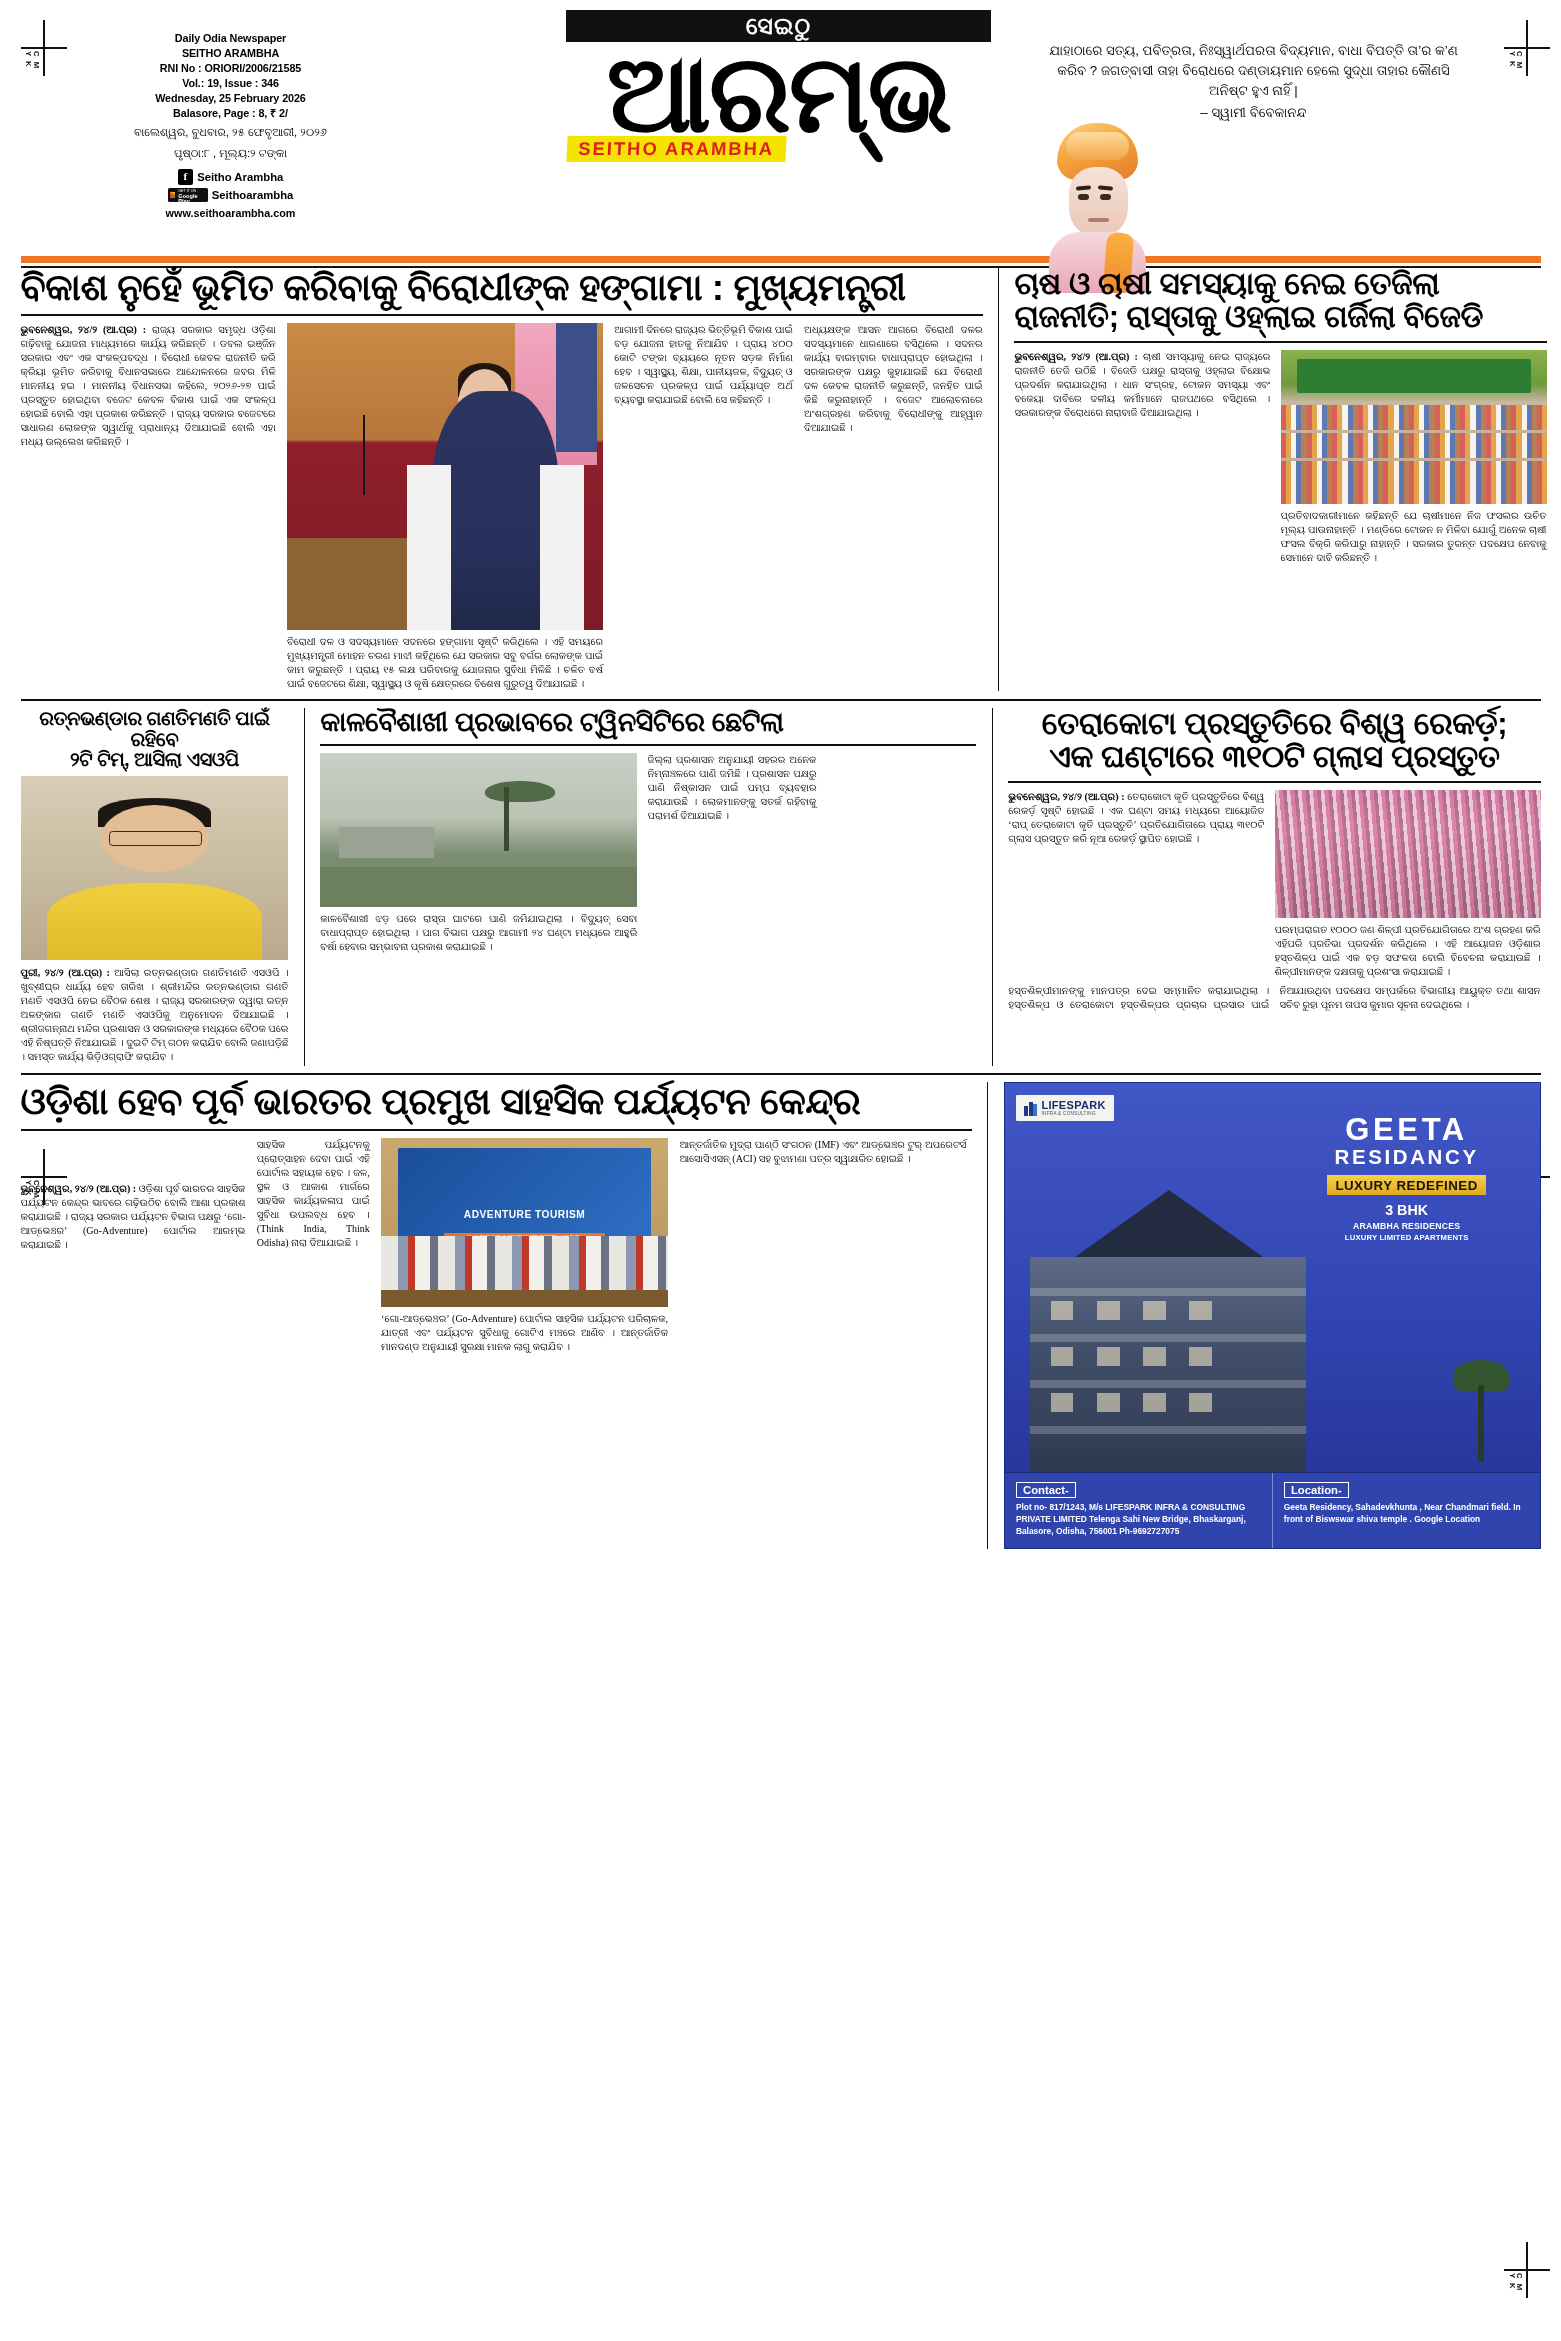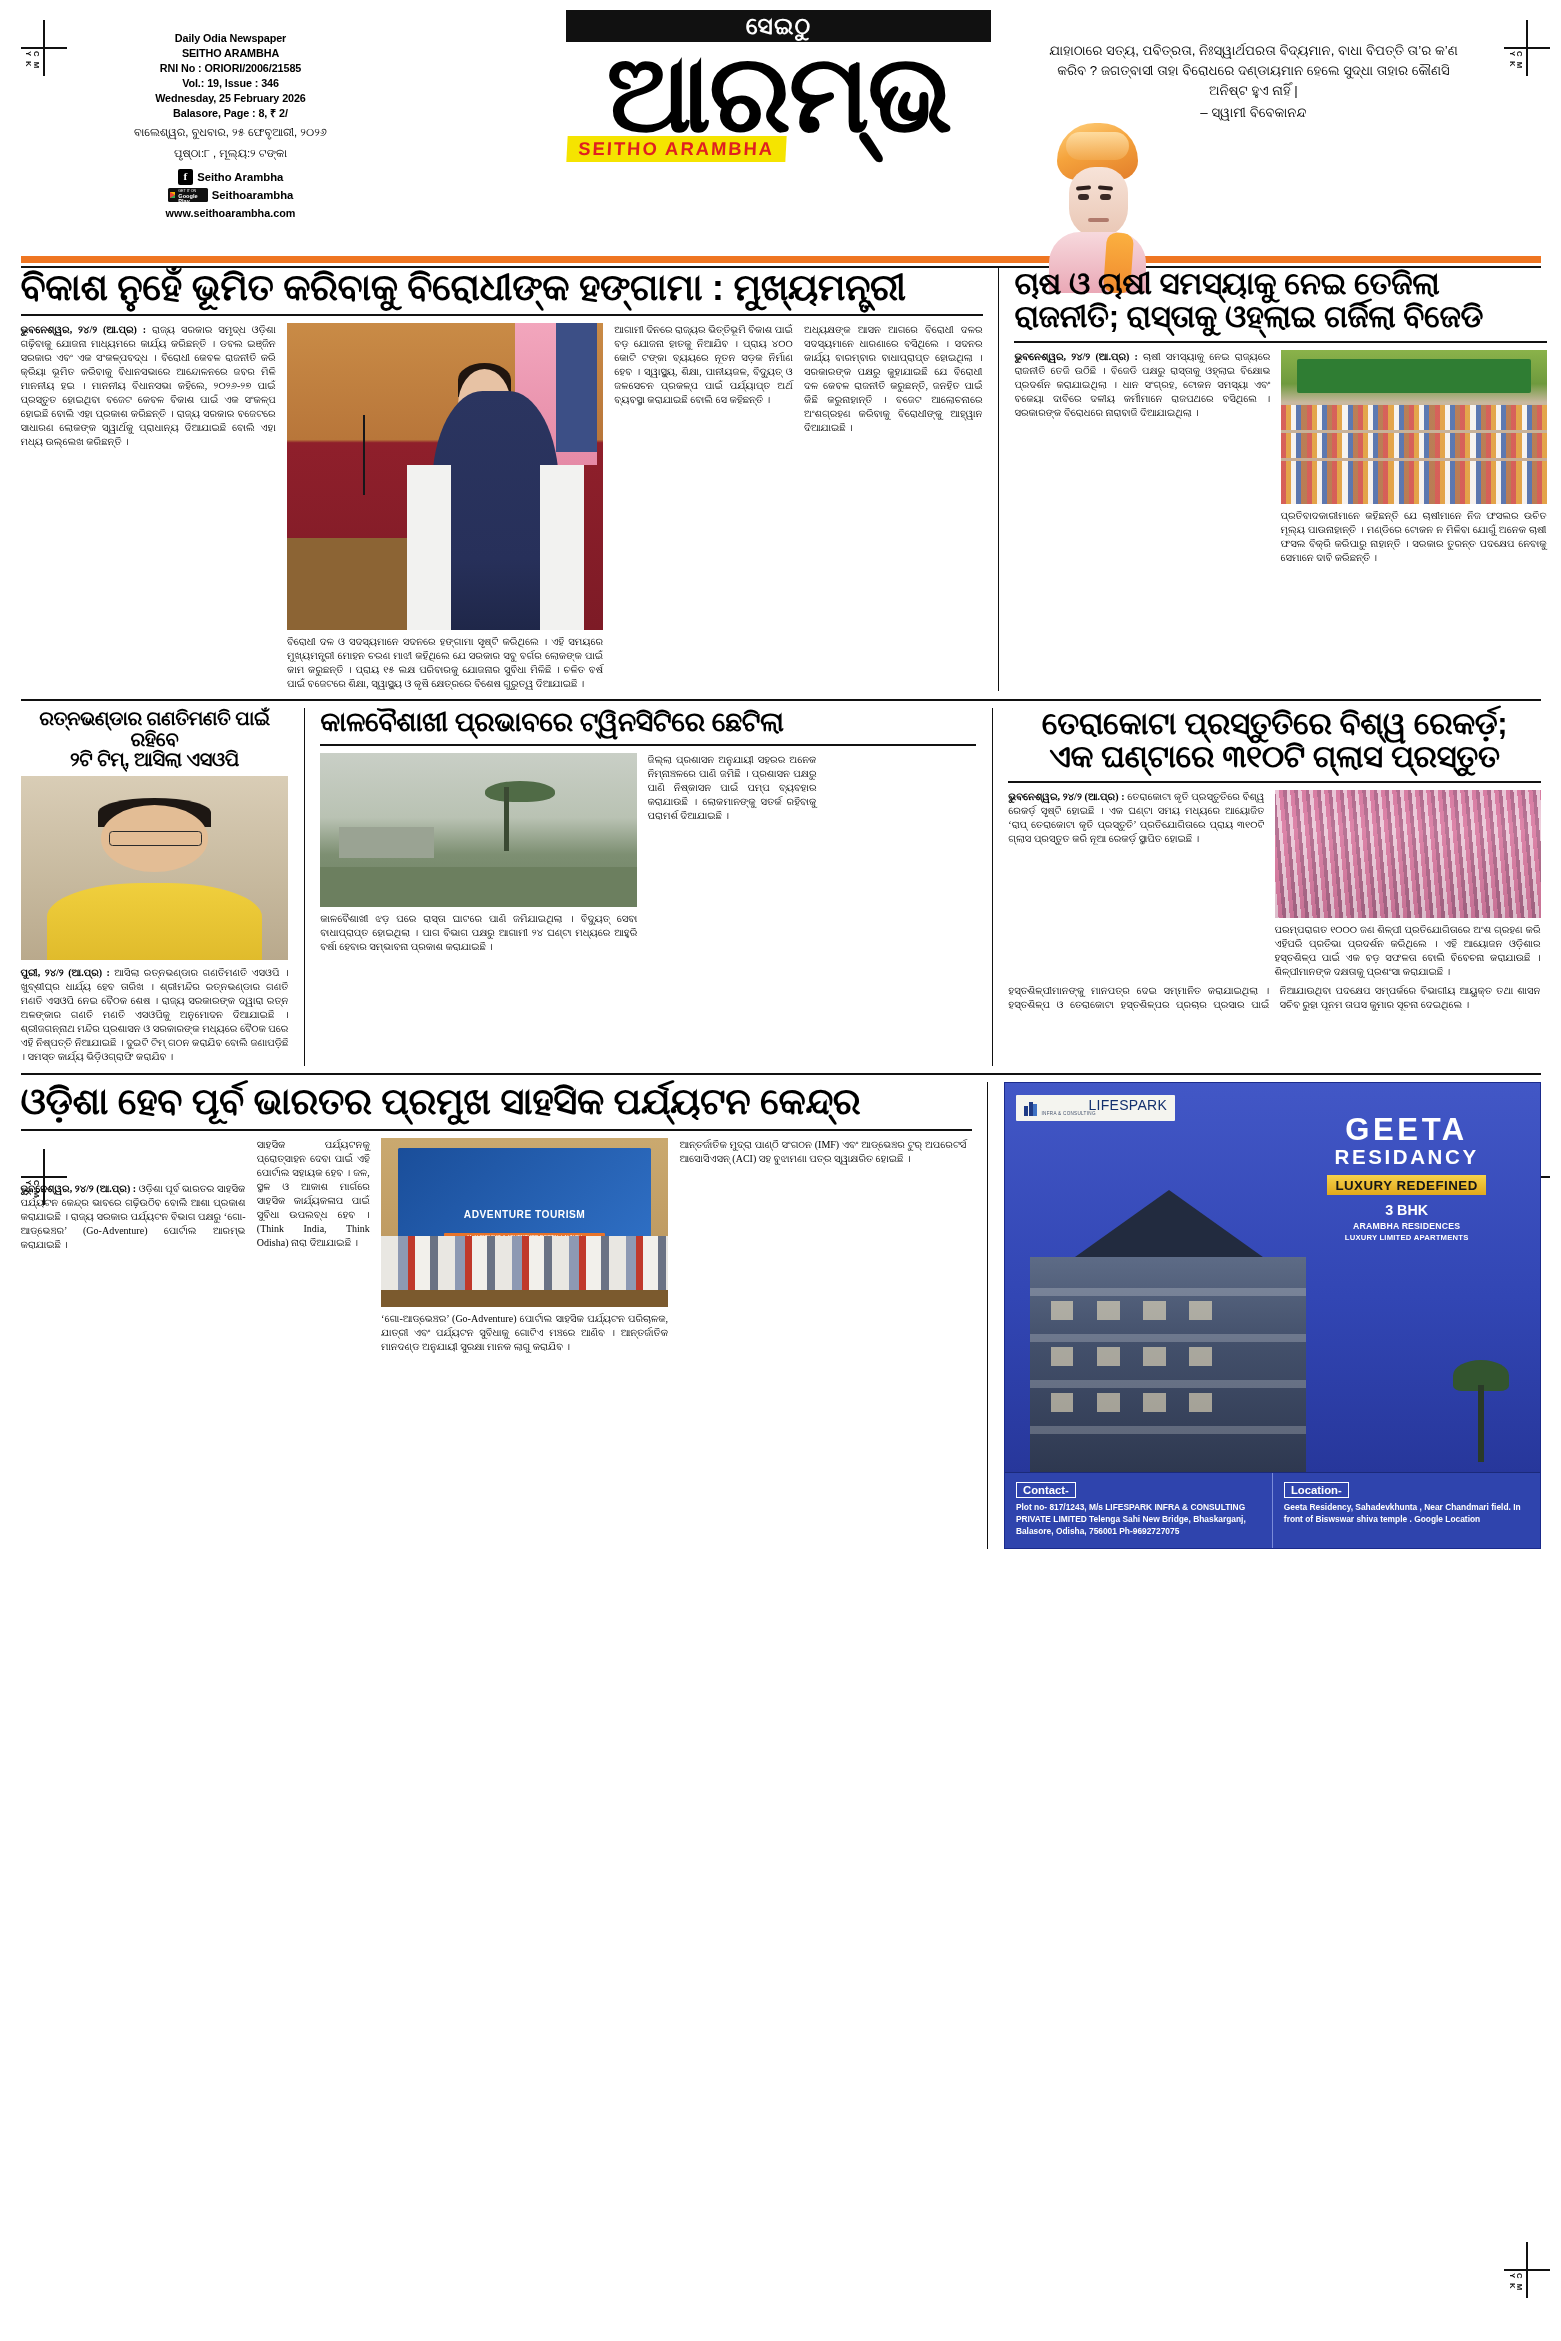--- a/index.html
+++ b/index.html
@@ -148,21 +148,21 @@
 
   
   .ad{border:1px solid #1a2a8c;background:#3a4fc1;color:#fff;position:relative;overflow:hidden;}
   .ad-top{position:relative;height:389px;background:linear-gradient(180deg,#4257c6 0%,#3246b4 55%,#27379b 100%);}
   .ad-logo{position:absolute;left:11.3px;top:11.3px;background:#f4f4ef;padding:5.1px 8.2px;border-radius:1px;display:flex;align-items:center;gap:4.1px;}
   .ad-logo .bldgicon{width:13.3px;height:15.4px;position:relative;}
   .ad-logo .bldgicon i{position:absolute;bottom:0;background:#1f3b86;display:block;}
   .ad-logo .bldgicon i:nth-child(1){left:0;width:4.1px;height:9.2px;}
   .ad-logo .bldgicon i:nth-child(2){left:4.6px;width:4.1px;height:13.3px;}
   .ad-logo .bldgicon i:nth-child(3){left:9.2px;width:4.1px;height:11.3px;background:#3f72c4;}
-  .ad-logo .lname{color:#13306e;font-size:14px;font-weight:400;letter-spacing:0.3px;line-height:11.3px;margin-left:47px;}
+  .ad-logo .lname{color:#13306e;font-size:11px;font-weight:700;letter-spacing:0.3px;line-height:11.3px;}
   .ad-logo .lsub{color:#45536e;font-size:4.6px;letter-spacing:0.3px;}
   .ad-title{position:absolute;right:15.4px;top:31px;text-align:center;width:235px;}
   .ad-title .t1{font-size:31px;font-weight:900;letter-spacing:3.6px;line-height:31px;}
   .ad-title .t2{font-size:20.5px;font-weight:900;letter-spacing:2.6px;line-height:23.5px;}
   .ad-badge{display:inline-block;background:linear-gradient(180deg,#f6d24a,#e0a81d);color:#151515;
      font-size:13.3px;font-weight:700;letter-spacing:0.5px;padding:2.6px 8.2px;margin-top:6.1px;}
   .ad-title .t3{font-size:14.3px;font-weight:900;margin-top:7.2px;}
   .ad-title .t4{font-size:8.7px;font-weight:700;margin-top:3.1px;letter-spacing:0.2px;}
   .ad-title .t5{font-size:7.7px;font-weight:700;margin-top:1.5px;letter-spacing:0.2px;}
   .ad-bldg{position:absolute;left:25.6px;bottom:0;width:276px;height:215px;

